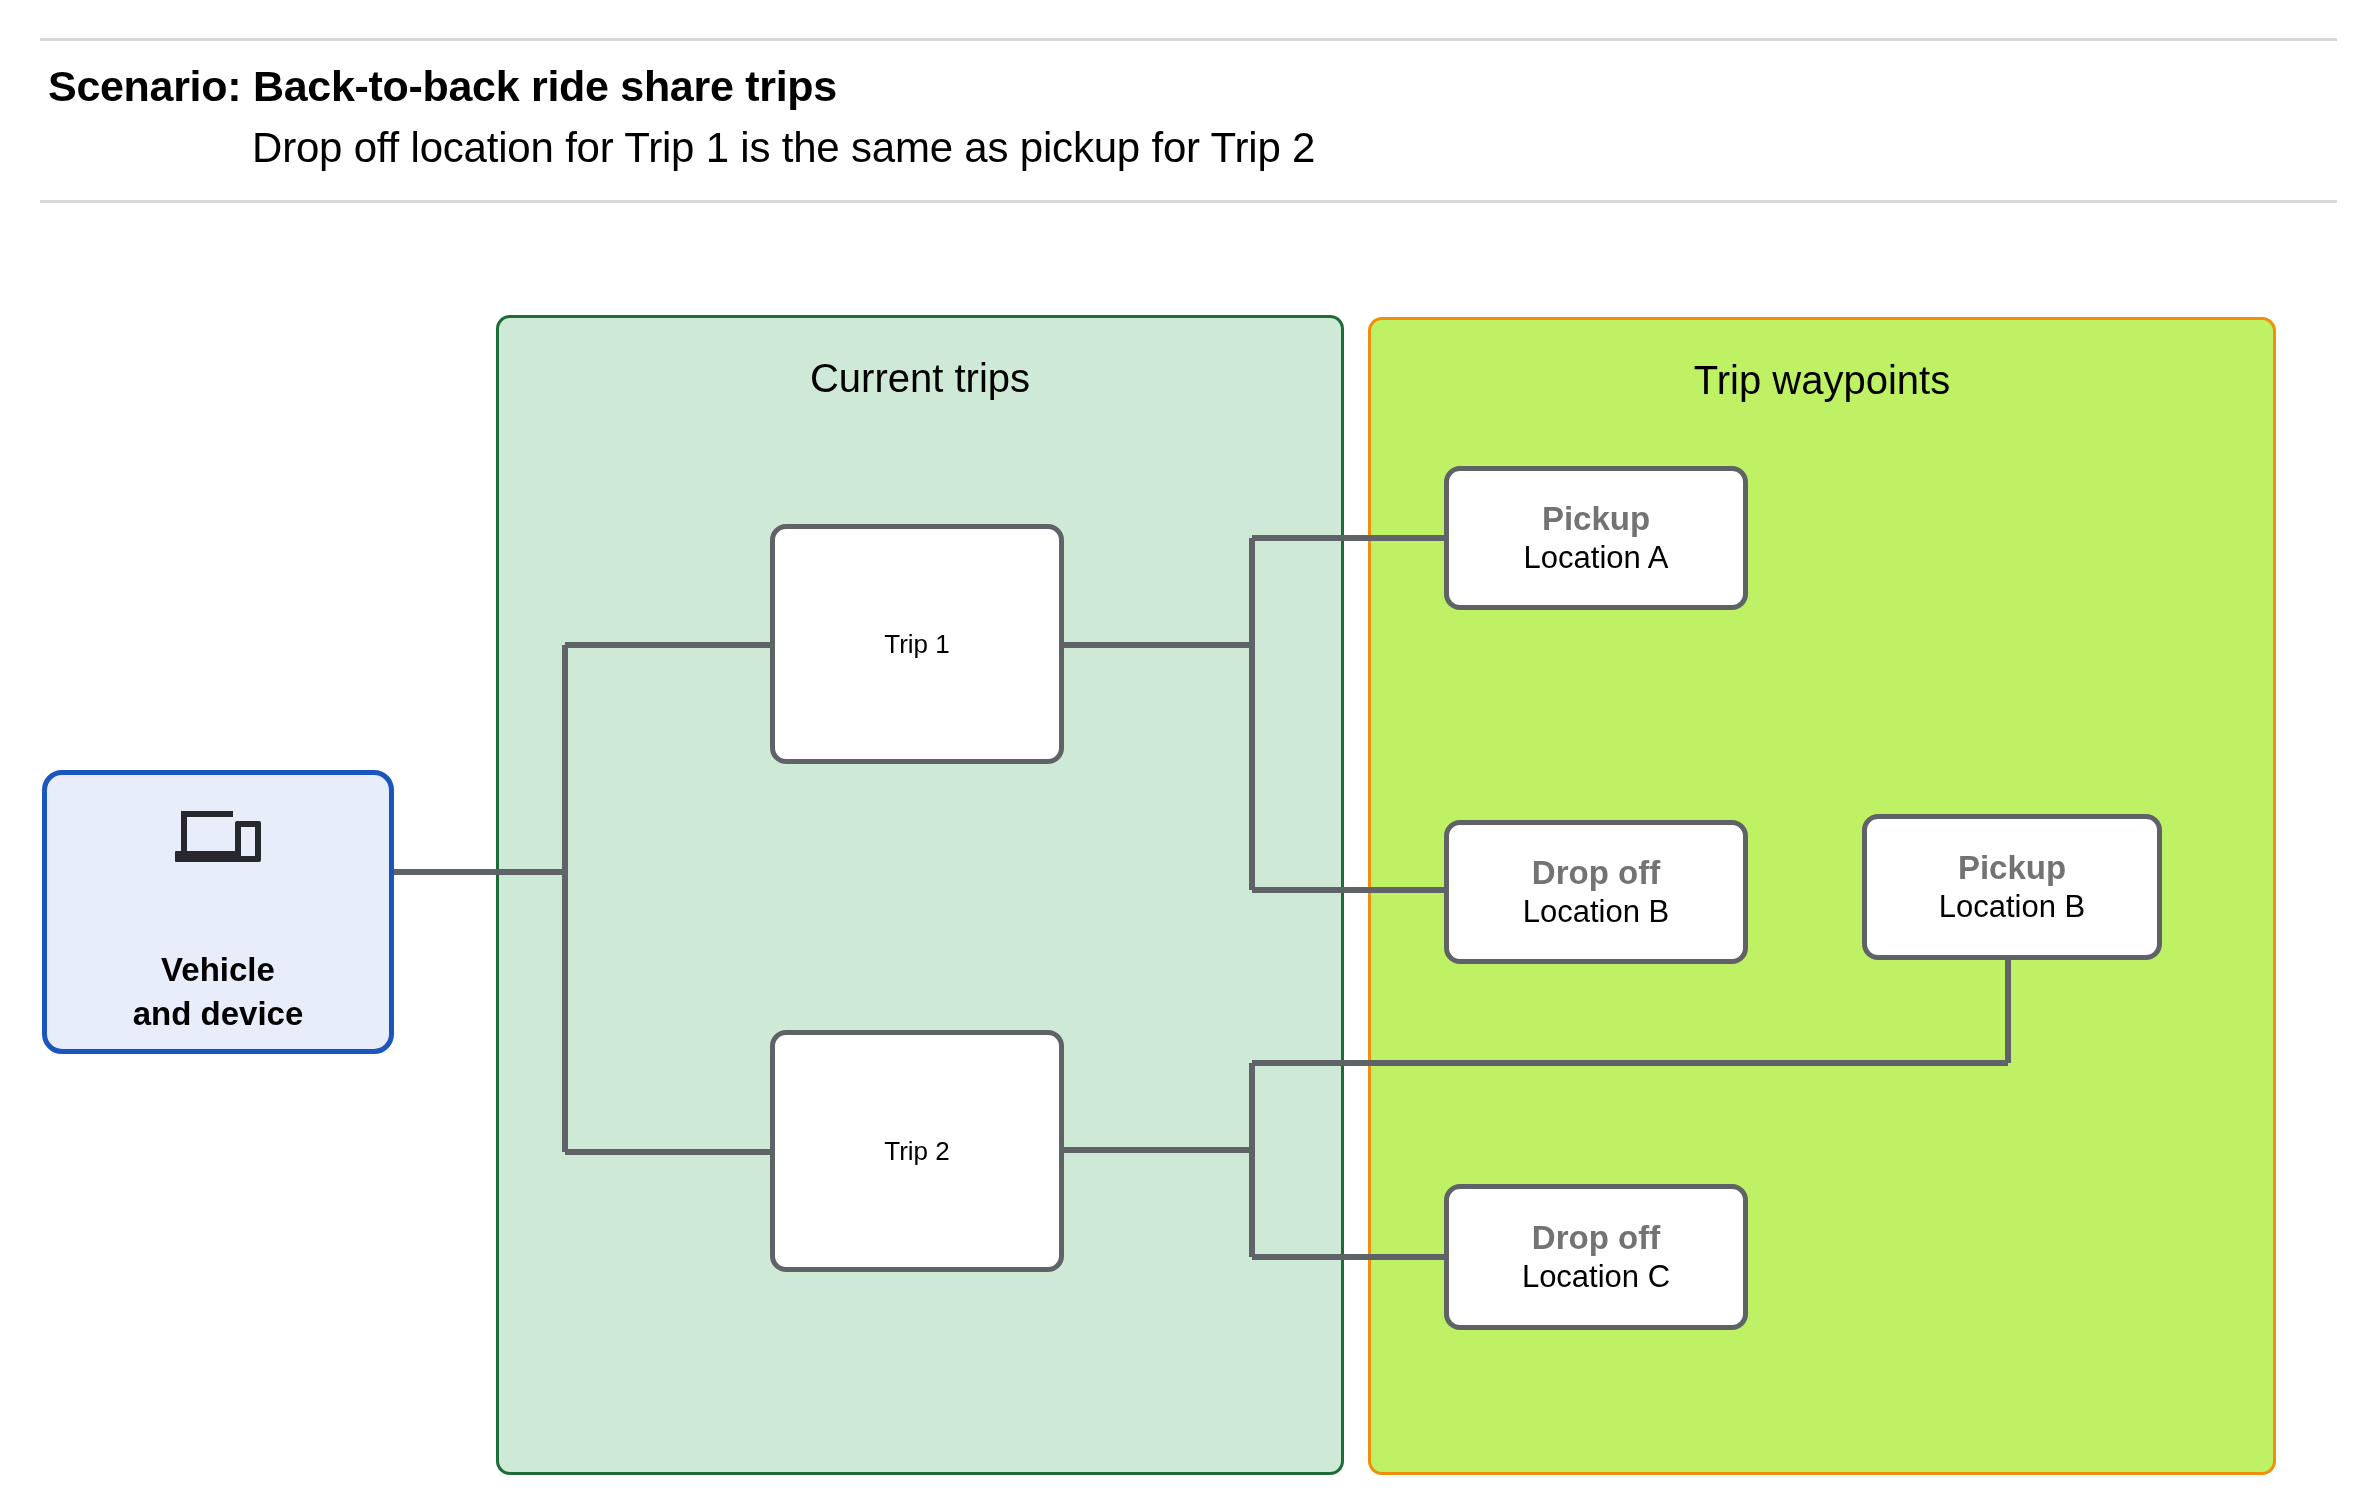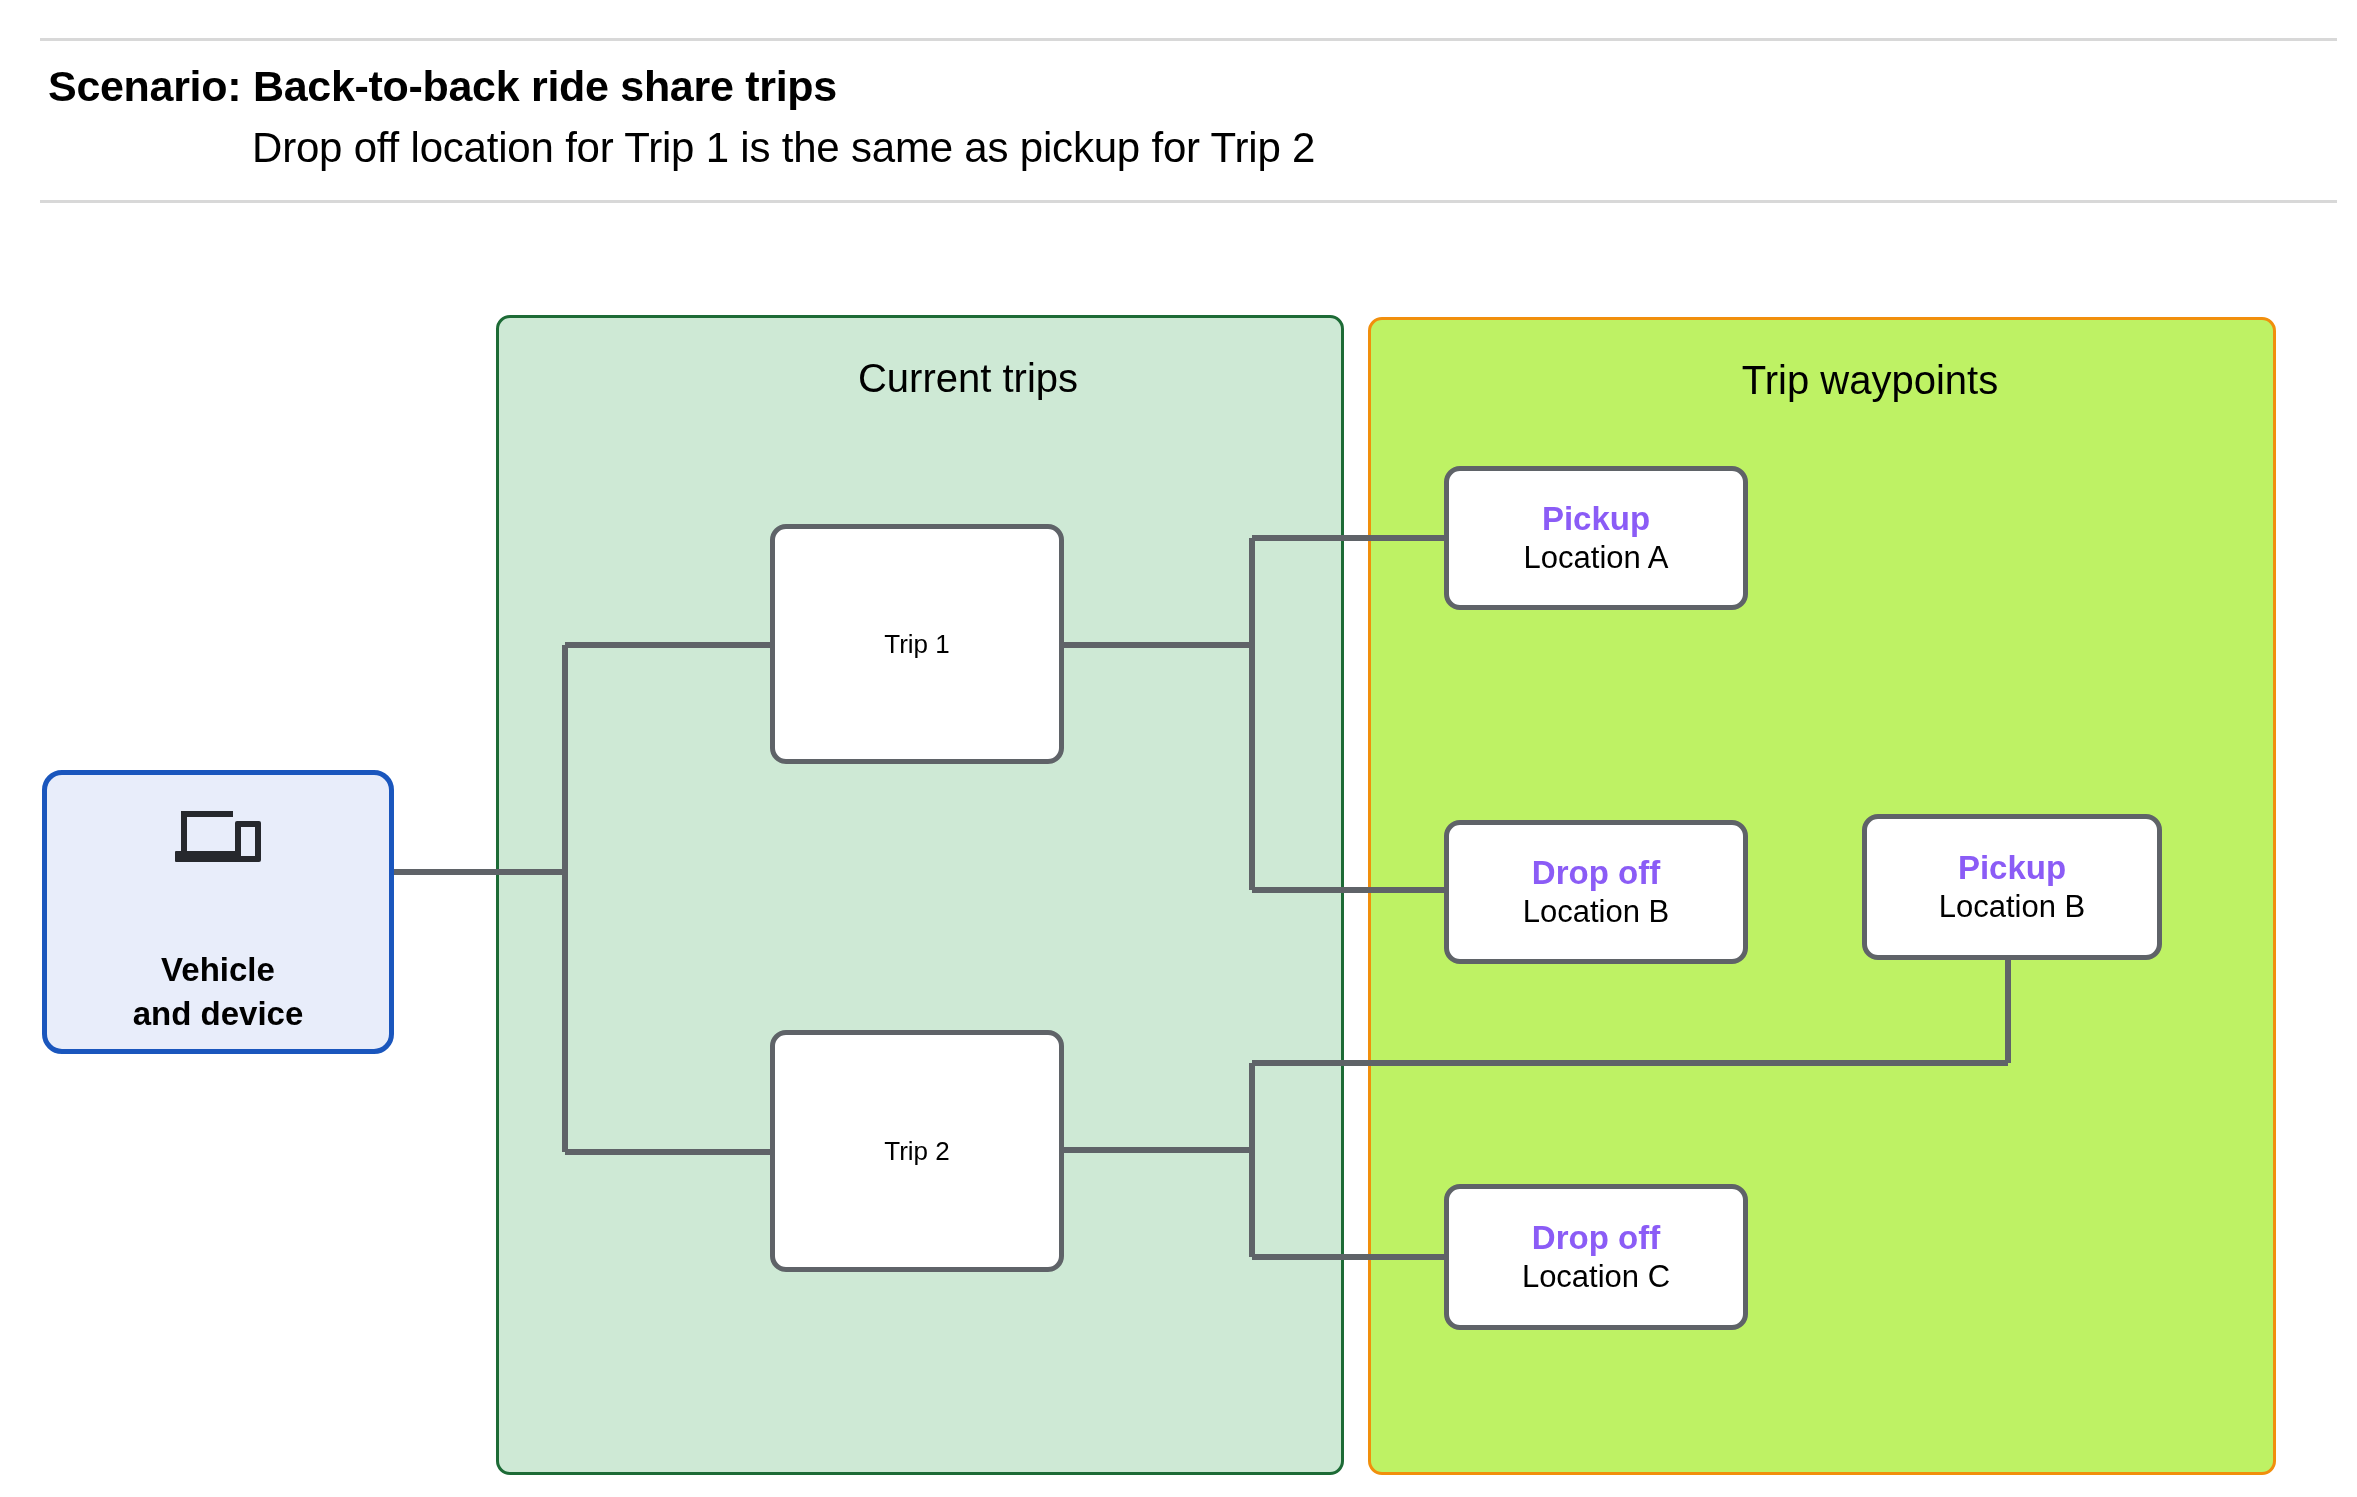--- a/index.html
+++ b/index.html
@@ -75,21 +75,20 @@
   }
   .group-title {
     position: absolute;
     top: 38px;
     left: 0;
     width: 100%;
     text-align: center;
     font-size: 40px;
     font-weight: normal;
     color: #000000;
-    padding-left: 48px;
   }
 
   
   #wires {
     position: absolute;
     left: 0;
     top: 0;
     width: 2357px;
     height: 1497px;
     pointer-events: none;
@@ -125,21 +124,21 @@
     width: 294px;
     height: 242px;
   }
 
   .waypoint-node {
     gap: 2px;
   }
   .wp-title {
     font-size: 33px;
     font-weight: bold;
-    color: #8b5cf6;
+    color: #737373;
     line-height: 1.15;
   }
   .wp-sub {
     font-size: 31px;
     font-weight: normal;
     color: #000000;
     line-height: 1.15;
   }
   #node-pickup-a {
     left: 1444px;

